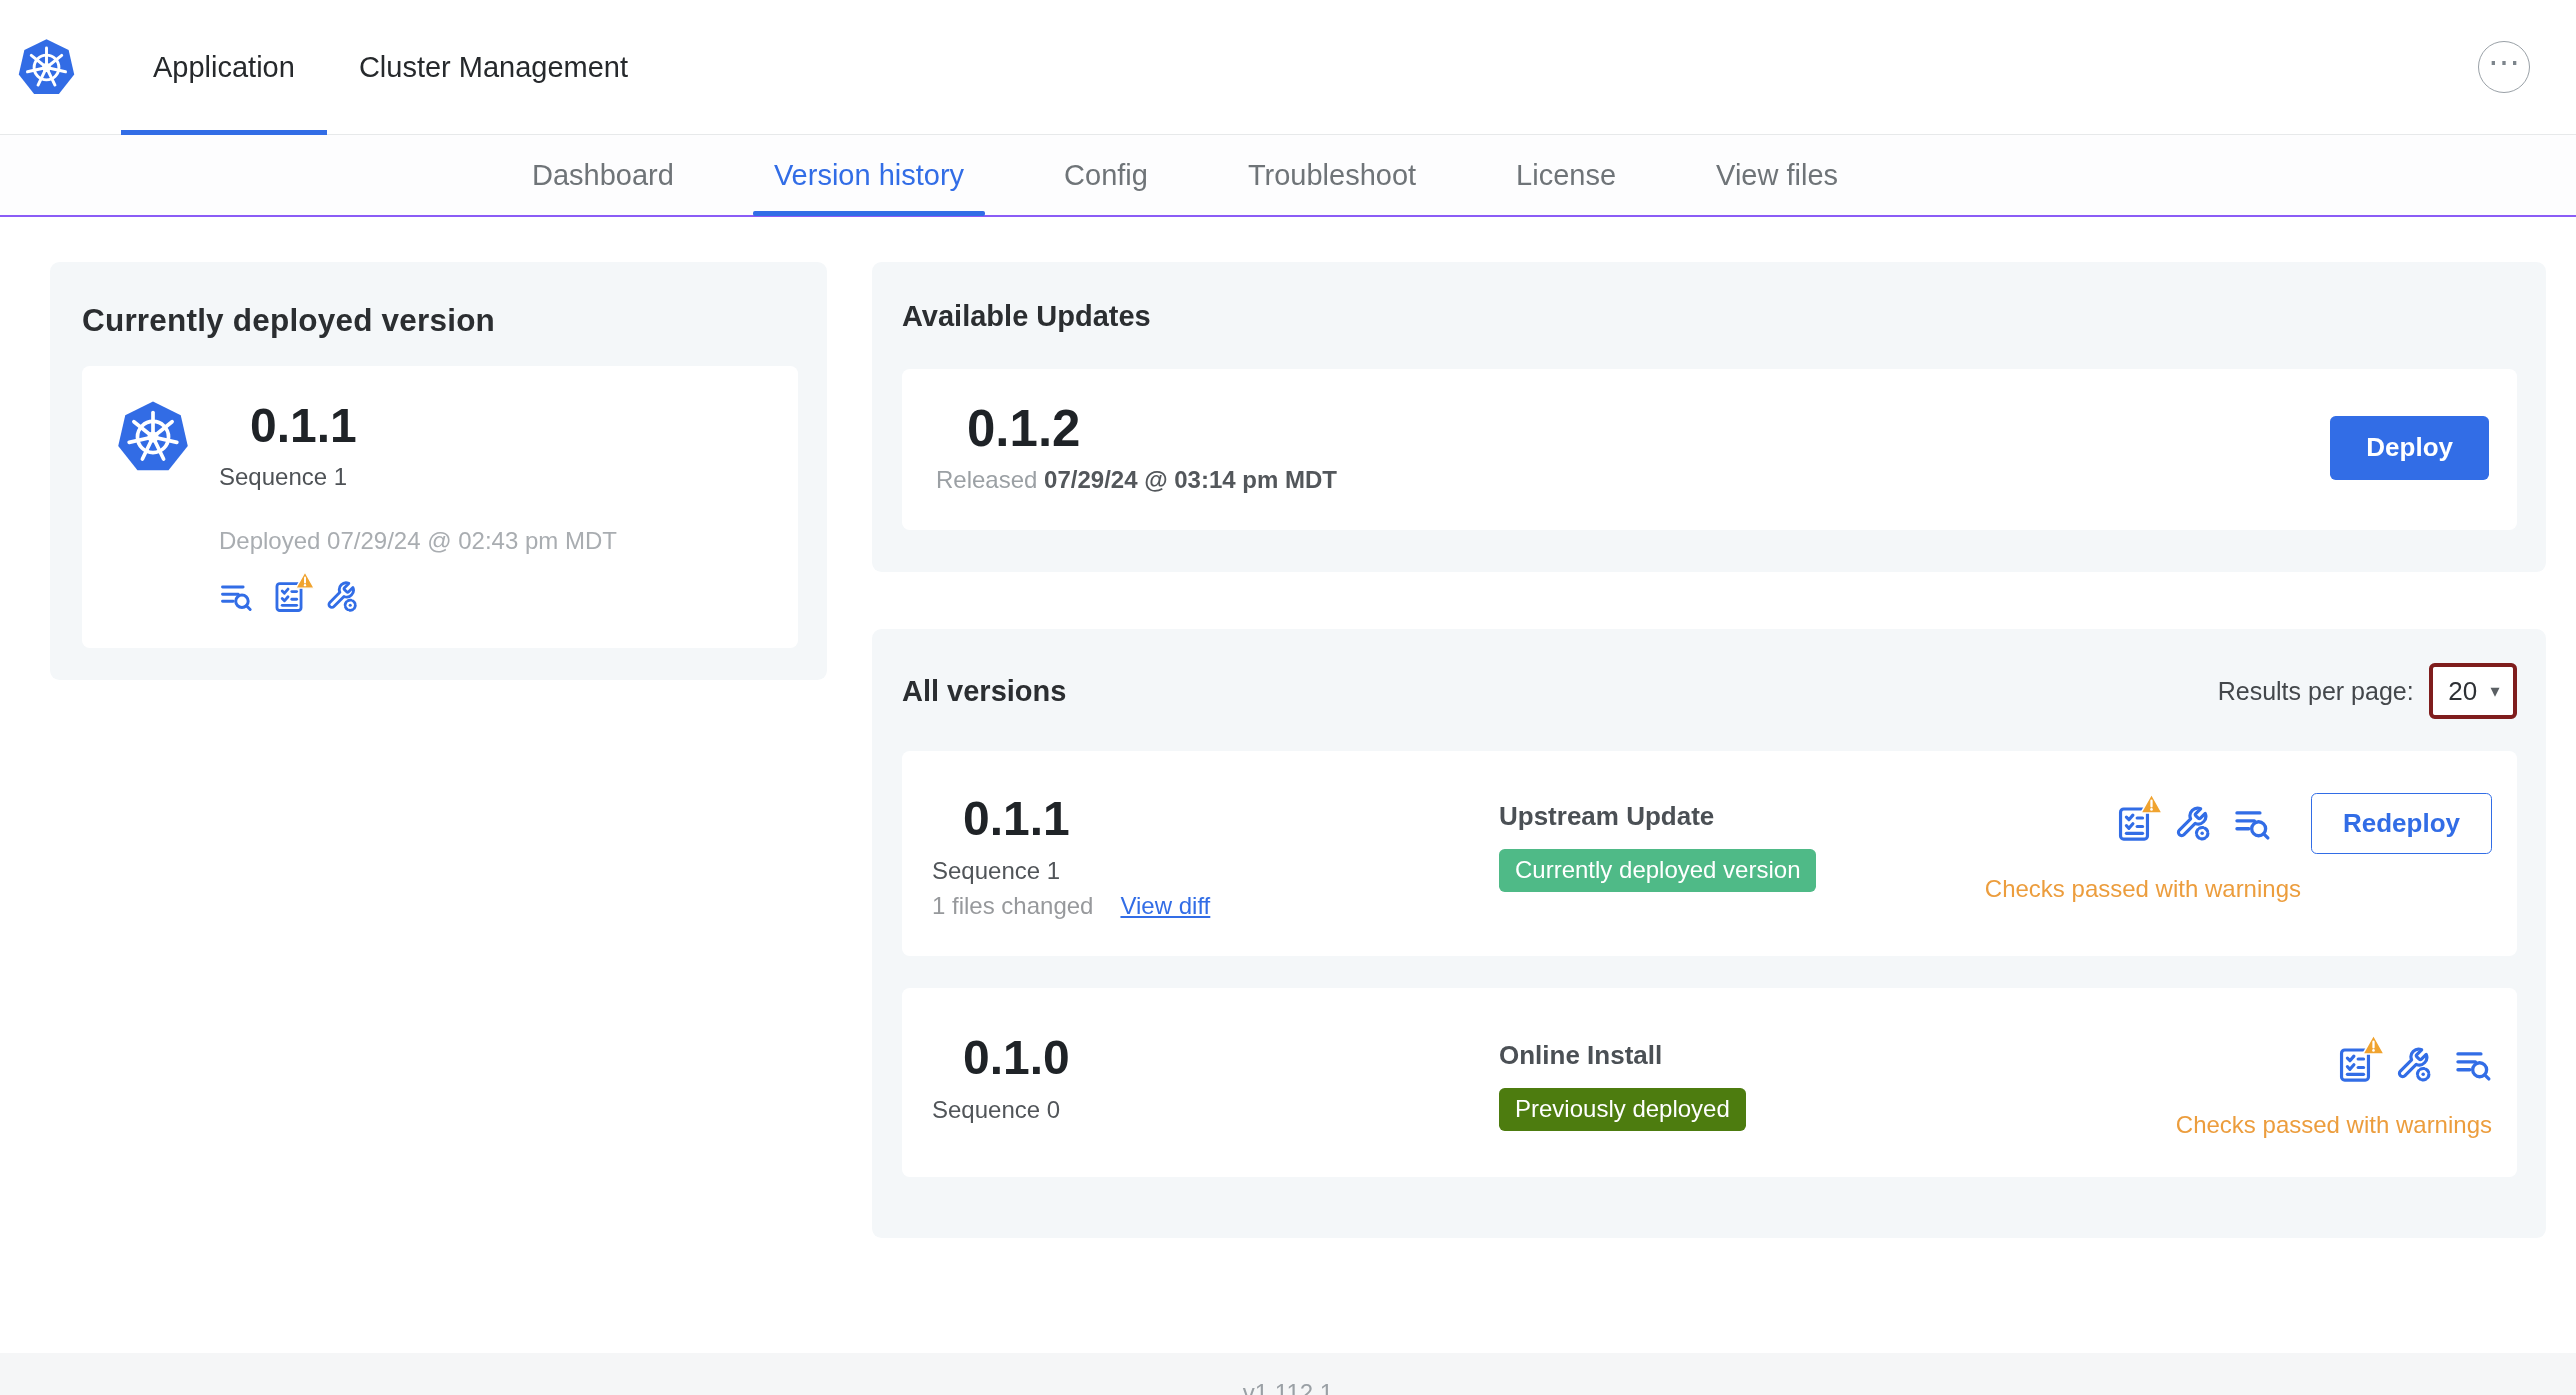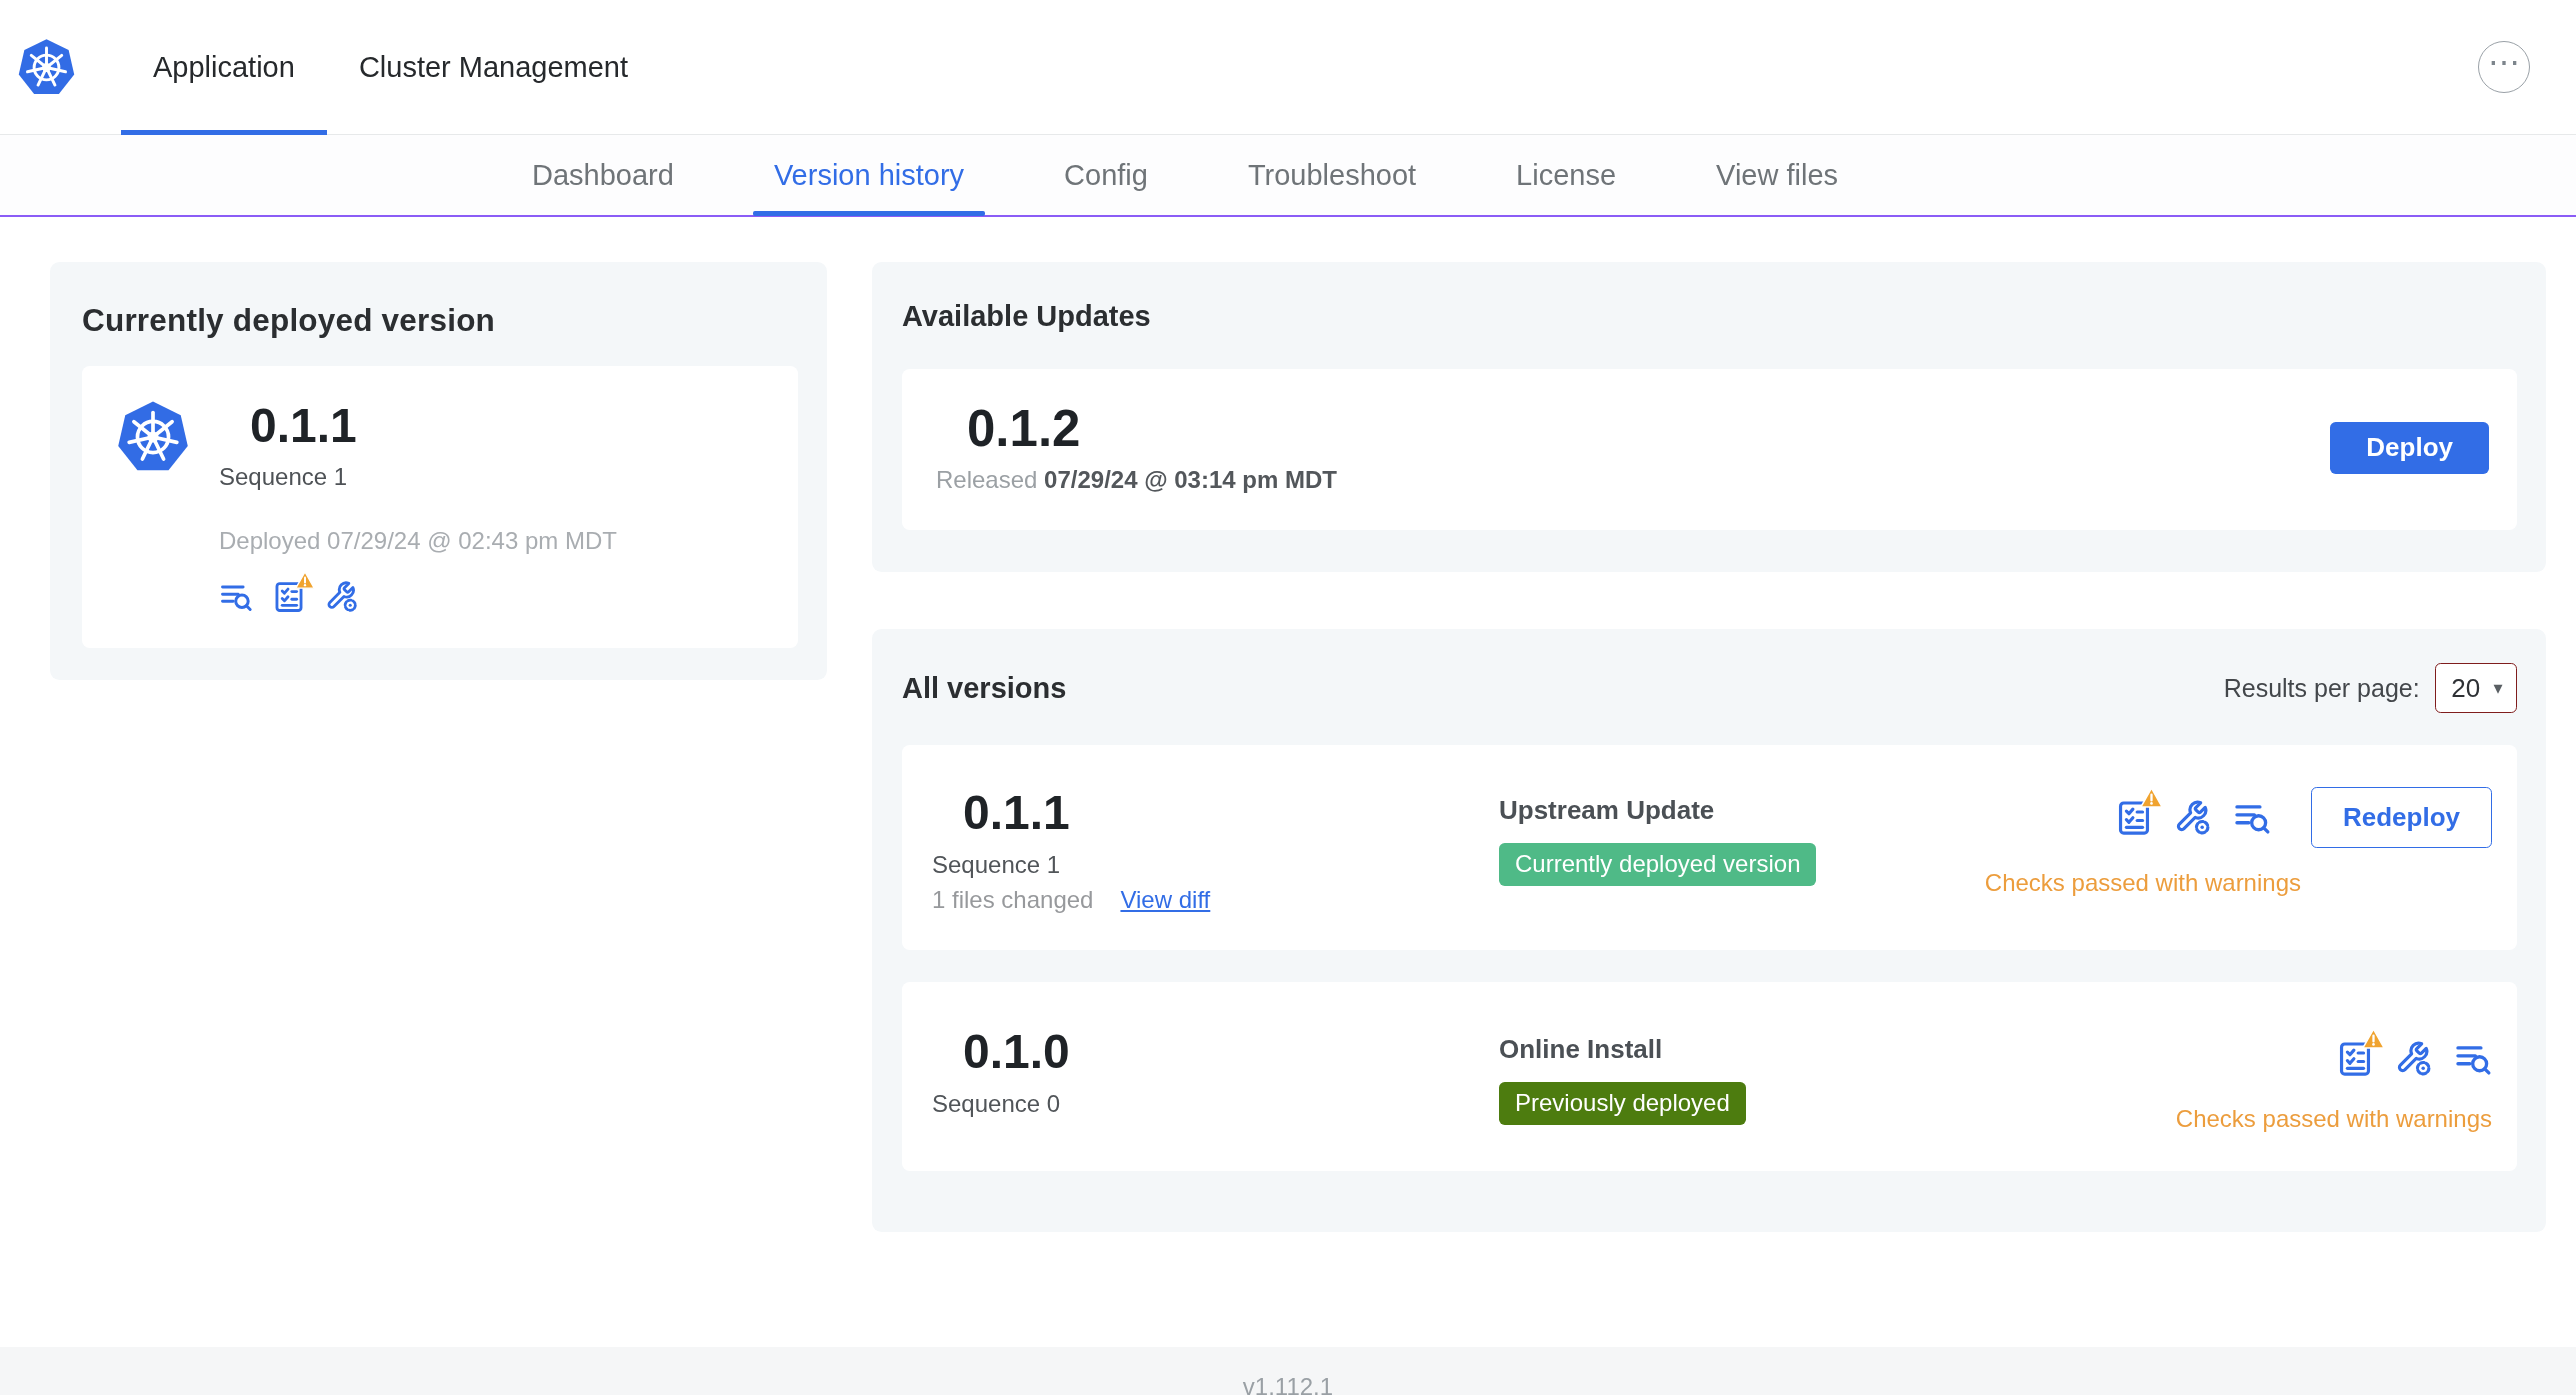--- a/index.html
+++ b/index.html
@@ -73,31 +73,31 @@
   
   .right-col { flex:1; display:flex; flex-direction:column; gap:57px; }
   .avail-card { padding:38px 29px 42px 30px; }
   .avail-card h3, .allv-card h3 { font-size:29px; font-weight:600; color:#2b2e31; }
   .avail-card h3 { margin-bottom:36px; }
   .update-row { display:flex; align-items:center; justify-content:space-between; padding:32px 28px 36px 34px; }
   .released { margin-top:10px; font-size:24px; color:#9ba0a4; }
   .released b { color:#53575b; font-weight:700; }
   .btn-primary {
     background:#326de6; color:#fff; border:none; border-radius:5.7px; cursor:pointer;
-    height:52px; padding:0 36px; font-size:26px; font-weight:600;
+    height:64px; padding:0 36px; font-size:26px; font-weight:600;
     font-family:"Liberation Sans", sans-serif;
   }
 
   .allv-card { padding:34px 29px 61px 30px; }
   .allv-head { display:flex; align-items:center; justify-content:space-between; }
   .rpp { display:flex; align-items:center; }
   .rpp-label { font-size:25px; color:#43474b; margin-right:15.3px; }
   .select-box {
     display:flex; align-items:center; gap:13.4px; background:#fff;
-    border:1px solid #7f1d1d; border-radius:5.7px; padding:8.6px 13.4px 8.6px 15.3px;
+    border:4px solid #7f1d1d; border-radius:5.7px; padding:8.6px 13.4px 8.6px 15.3px;
     font-size:26px; color:#2e3135; cursor:pointer;
   }
   .select-chevron { font-size:18px; color:#5a5f63; line-height:1; }
 
   .version-row { display:flex; align-items:flex-start; padding:42px 25px 36px 30px; margin-top:32px; }
   .vr-left { width:567px; flex:none; }
   .vr-seq { margin-top:11.5px; font-size:24px; color:#515559; }
   .vr-files { margin-top:7.6px; display:flex; align-items:flex-start; gap:27px; }
   .vr-files-label { font-size:24px; color:#97999c; }
   .view-diff { font-size:24px; color:#326de6; text-decoration:underline; cursor:pointer; font-weight:500; }

